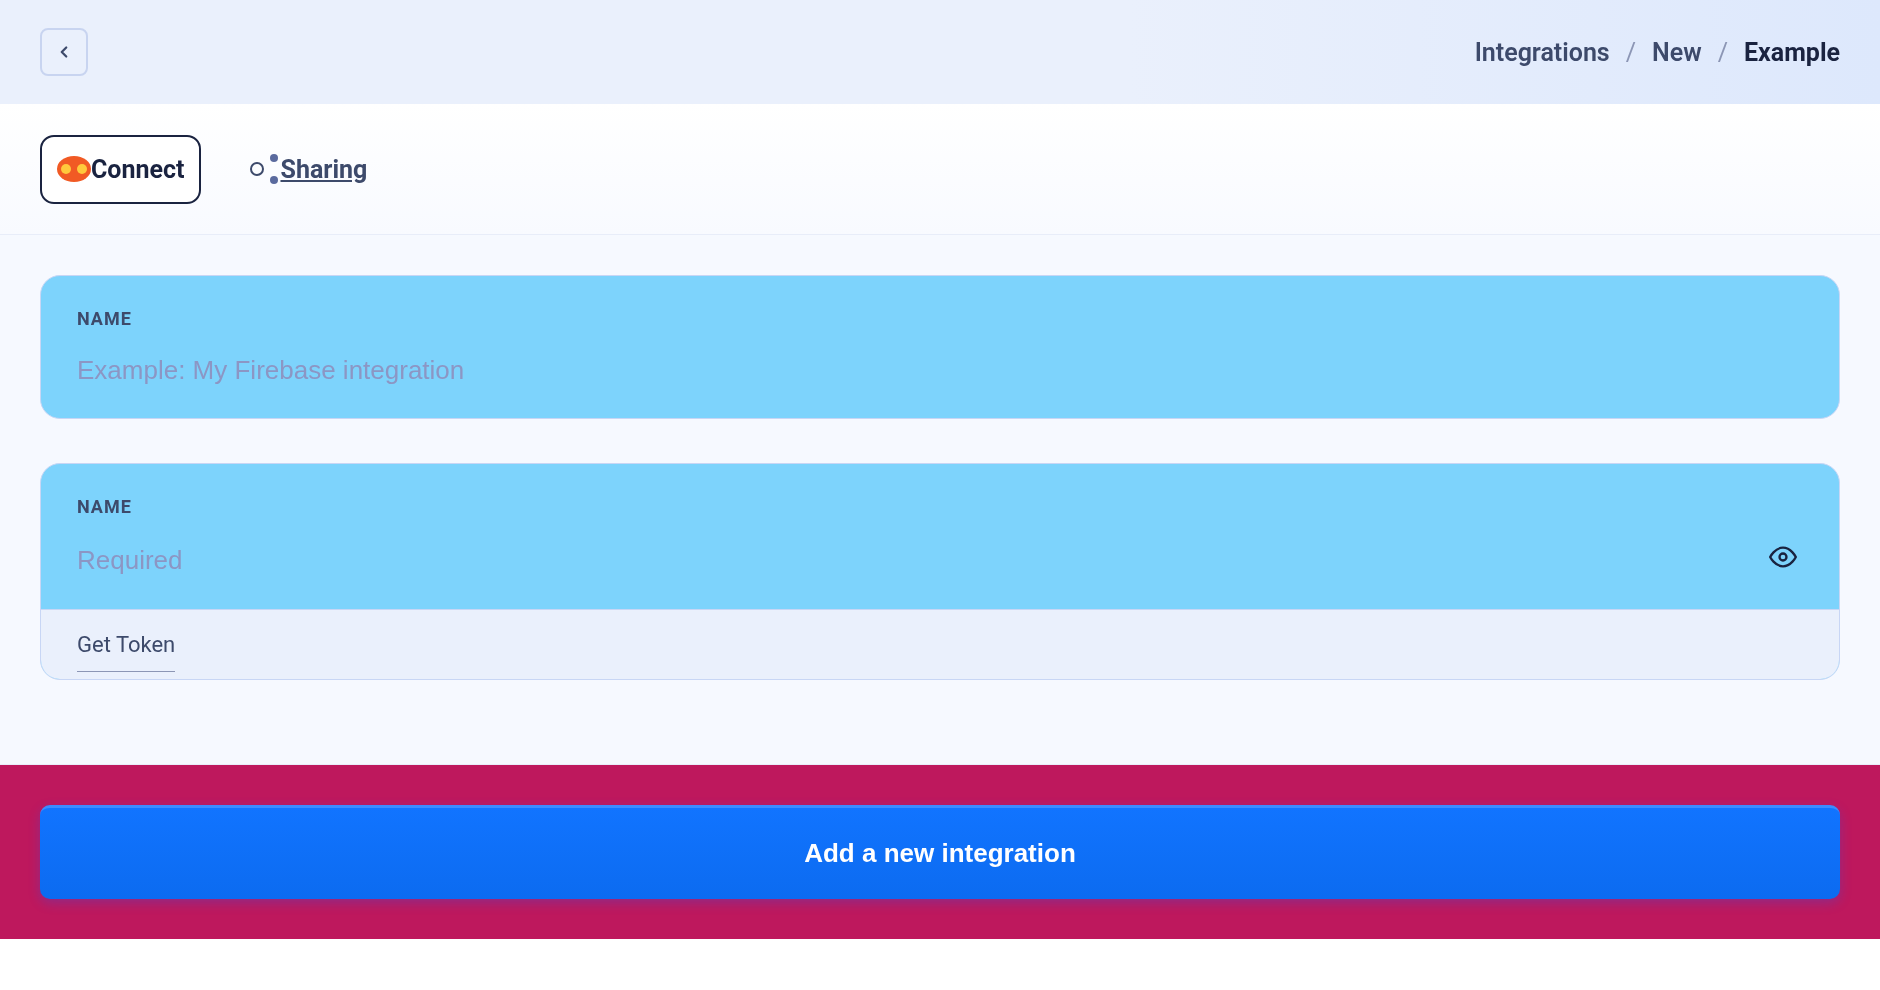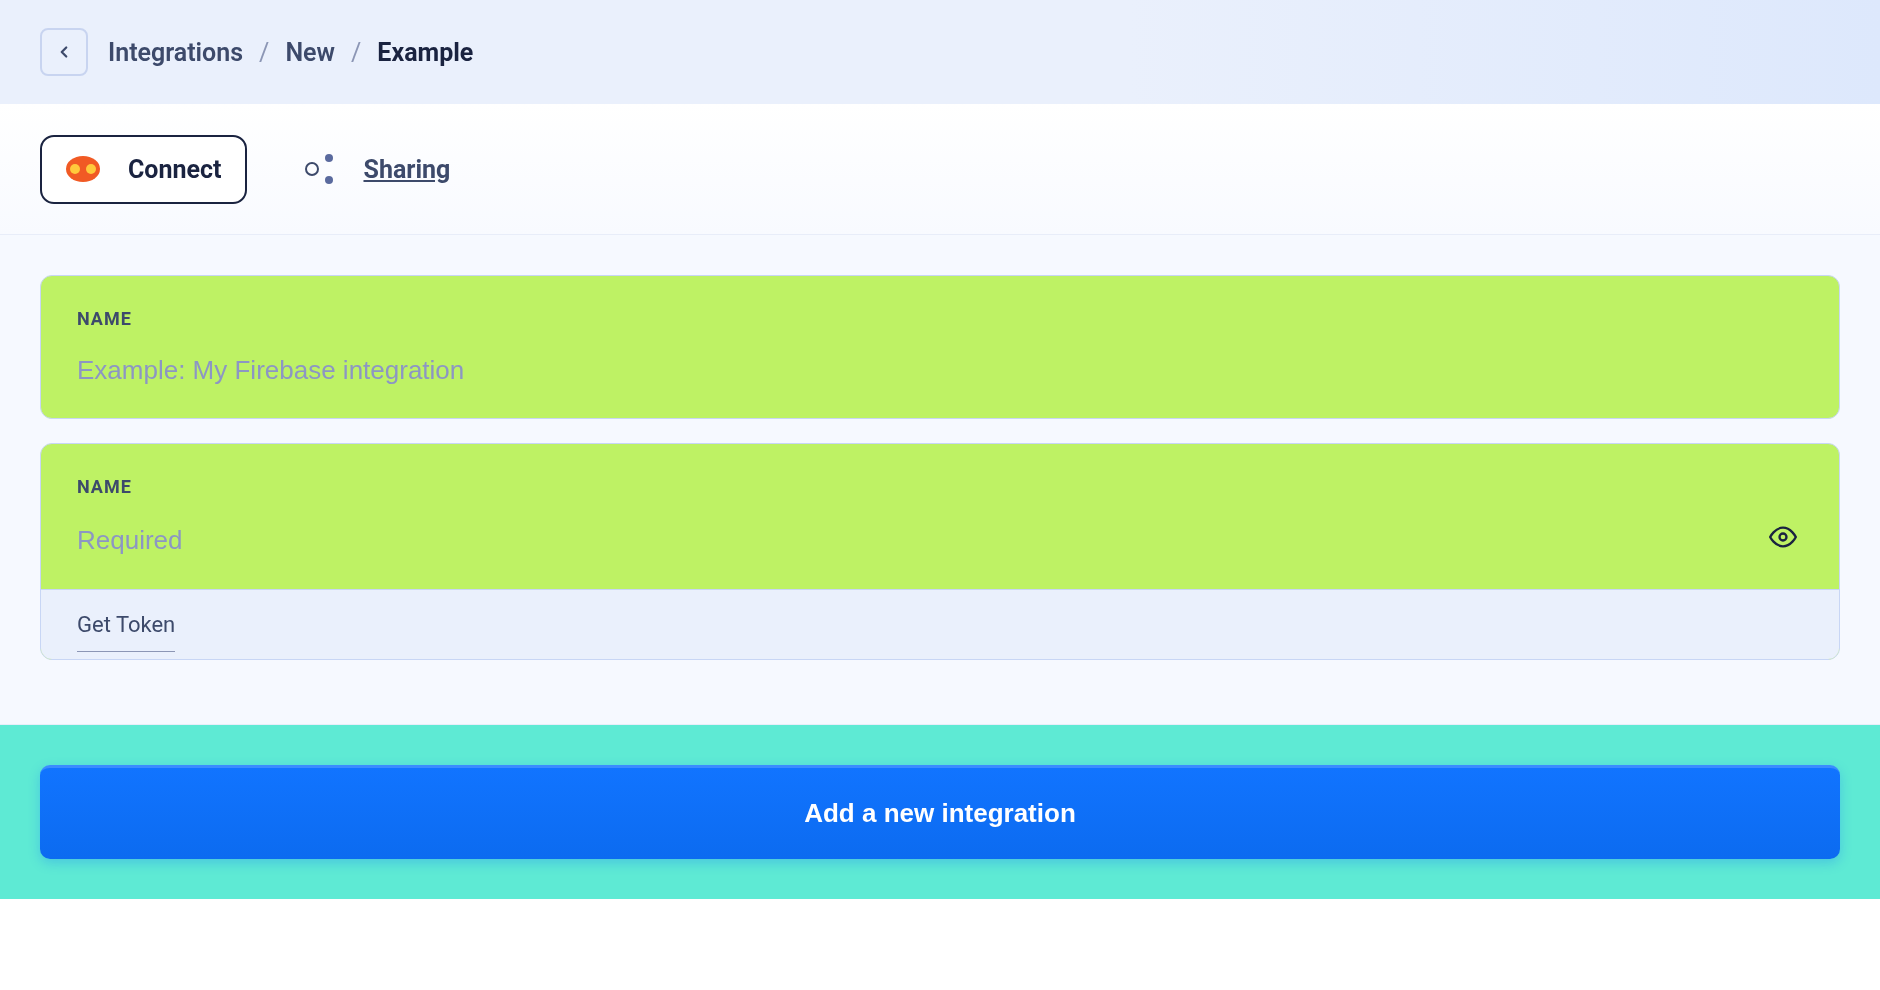--- a/index.html
+++ b/index.html
@@ -16,20 +16,21 @@
       overflow: hidden;
     }
     
     
     .header {
       background: linear-gradient(90deg, #eaf0fc 0%, #eaf0fc 60%, #dde8fc 100%);
       padding: 28px 40px;
       display: flex;
       align-items: center;
       gap: 20px;
+      justify-content: space-between;
     }
     
     .back-button {
       width: 48px;
       height: 48px;
       border: 2px solid #c8d4f0;
       border-radius: 8px;
       background: transparent;
       display: flex;
       align-items: center;
@@ -71,22 +72,22 @@
       border-bottom: 1px solid #e8edf9;
       padding: 30px 40px 30px 40px;
       display: flex;
       align-items: center;
       gap: 32px;
     }
     
     .tab {
       display: flex;
       align-items: center;
-      gap: 28px;
-      padding: 18px 24px;
+      gap: 0;
+      padding: 18px 15px;
       border-radius: 14px;
       cursor: pointer;
       font-size: 25px;
       font-weight: 700;
     }
     
     .tab.active {
       border: 2px solid #1a2340;
       background: #ffffff;
       color: #1a2340;
@@ -168,24 +169,24 @@
       right: 2px;
     }
     
     
     .content {
       padding: 40px;
       background: #f6f9ff;
     }
     
     .form-group {
-      background: #bef264;
+      background: #7dd3fc;
       border: 1.5px solid #c8d6f5;
-      border-radius: 12px;
-      margin-bottom: 24px;
+      border-radius: 20px;
+      margin-bottom: 44px;
       overflow: hidden;
     }
     
     .form-label {
       font-size: 18px;
       font-weight: 700;
       letter-spacing: 1px;
       color: #3d4a6b;
       padding: 32px 36px 0 36px;
     }
@@ -238,21 +239,21 @@
       text-decoration: none;
       border-bottom: 1.5px solid #8c96b5;
       padding-bottom: 14px;
       cursor: pointer;
     }
     
     
     .submit-row {
       border-top: 1px solid #e8edf9;
       padding: 40px;
-      background: #5eead4;
+      background: #be185d;
     }
     
     .submit-button {
       width: 100%;
       background: linear-gradient(180deg, #1174ff 0%, #0c6bf0 100%);
       border: none;
       border-top: 3px solid #3b8cff;
       border-radius: 10px;
       color: #ffffff;
       font-size: 26px;

